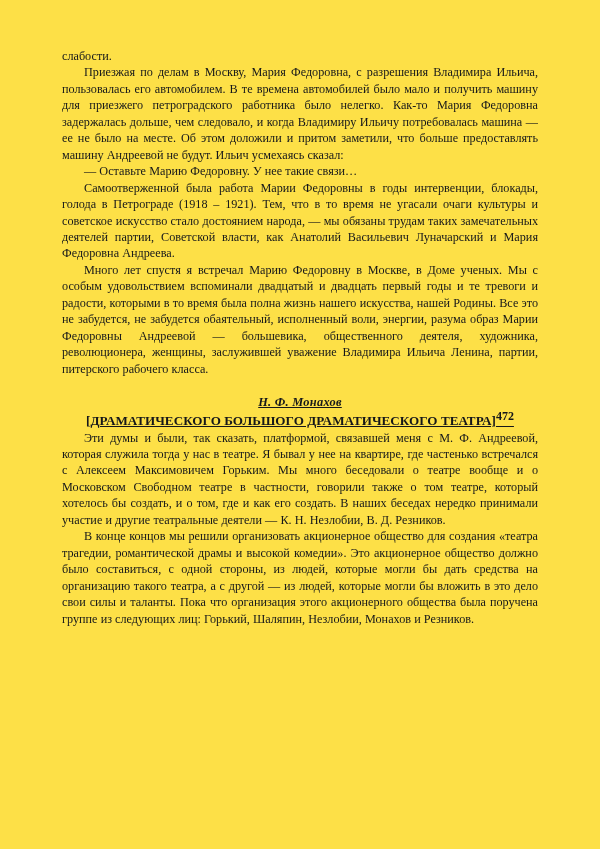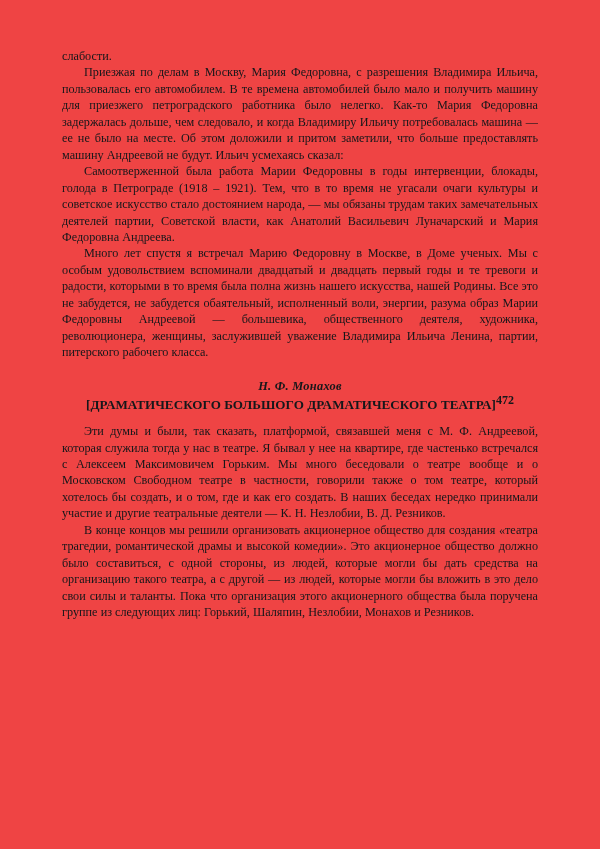--- a/index.html
+++ b/index.html
@@ -17,21 +17,21 @@
     color: #15171a;
     -webkit-font-smoothing: antialiased;
   }
 
   .page {
     position: absolute;
     left: 0;
     top: 0;
     width: 600px;
     height: 849px;
-    background: #ef4444;
+    background: #fde047;
   }
 
   .text-column {
     position: absolute;
     left: 62px;
     top: 48px;
     width: 476px;
   }
 
   p.para {
@@ -46,22 +46,22 @@
     word-spacing: 0.1px;
   }
 
   p.para.no-indent {
     text-indent: 0;
   }
 
   
   .heading-block {
     margin-top: 17px;
-    margin-bottom: 10px;
     text-align: center;
+    text-decoration: underline;
   }
 
   .author-name {
     font-size: 12.4px;
     line-height: 17px;
     font-weight: bold;
     font-style: italic;
     text-align: center;
     letter-spacing: 0.25px;
   }
@@ -86,20 +86,21 @@
 </head>
 <body>
 
 <div class="page">
   <div class="text-column">
 
     <p class="para no-indent">слабости.</p>
 
     <p class="para">Приезжая по делам в Москву, Мария Федоровна, с разрешения Владимира Ильича, пользовалась его автомобилем. В те времена автомобилей было мало и получить машину для приезжего петроградского работника было нелегко. Как-то Мария Федоровна задержалась дольше, чем следовало, и когда Владимиру Ильичу потребовалась машина — ее не было на месте. Об этом доложили и притом заметили, что больше предоставлять машину Андреевой не будут. Ильич усмехаясь сказал:</p>
 
+    <p class="para">— Оставьте Марию Федоровну. У нее такие связи…</p>
 
     <p class="para">Самоотверженной была работа Марии Федоровны в годы интервенции, блокады, голода в Петрограде (1918 – 1921). Тем, что в то время не угасали очаги культуры и советское искусство стало достоянием народа, — мы обязаны трудам таких замечательных деятелей партии, Советской власти, как Анатолий Васильевич Луначарский и Мария Федоровна Андреева.</p>
 
     <p class="para">Много лет спустя я встречал Марию Федоровну в Москве, в Доме ученых. Мы с особым удовольствием вспоминали двадцатый и двадцать первый годы и те тревоги и радости, которыми в то время была полна жизнь нашего искусства, нашей Родины. Все это не забудется, не забудется обаятельный, исполненный воли, энергии, разума образ Марии Федоровны Андреевой — большевика, общественного деятеля, художника, революционера, женщины, заслужившей уважение Владимира Ильича Ленина, партии, питерского рабочего класса.</p>
 
     <div class="heading-block">
       <div class="author-name">Н. Ф. Монахов</div>
       <div class="chapter-title">
         <span>[ДРАМАТИЧЕСКОГО БОЛЬШОГО ДРАМАТИЧЕСКОГО ТЕАТРА]</span><span class="fn">472</span>
       </div>

